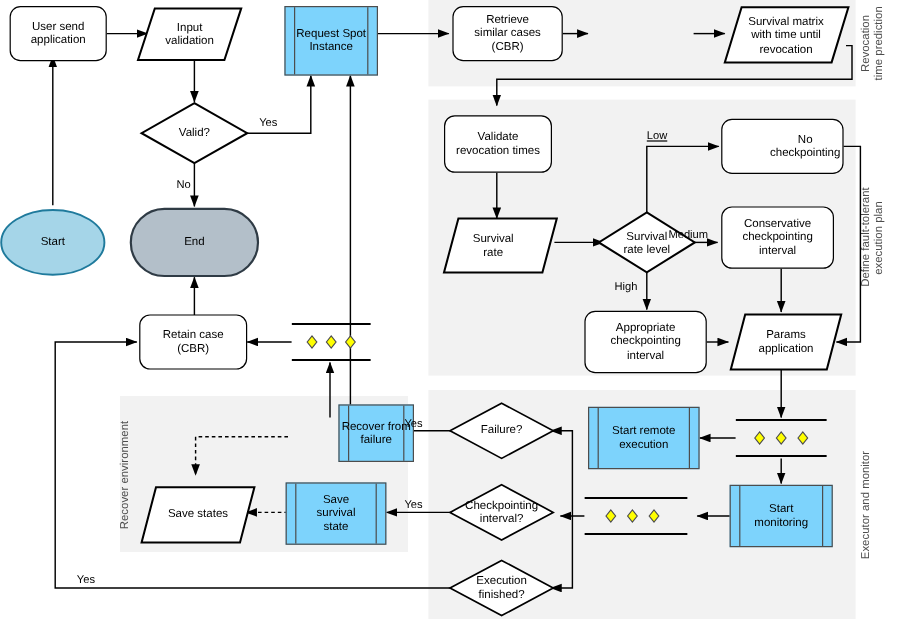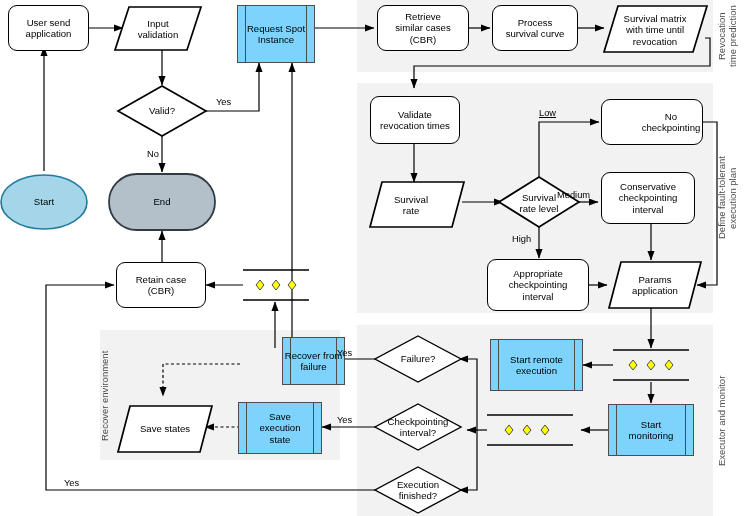--- a/index.html
+++ b/index.html
@@ -208,22 +208,20 @@
   <div class="lbl" style="left:385px;top:478px;width:66px;height:24px;">Execution
 finished?</div>
 
   <div class="node proc" style="left:8px;top:5px;width:81px;height:46px;">User send
 application</div>
 
   <div class="node proc" style="left:377px;top:5px;width:92px;height:46px;">Retrieve
 similar cases
 (CBR)</div>
 
-  <div class="node proc" style="left:492px;top:5px;width:86px;height:46px;">Process
-survival curve</div>
 
   <div class="node proc" style="left:370px;top:96px;width:90px;height:48px;">Validate
 revocation times</div>
 
   <div class="node proc" style="left:601px;top:99px;width:102px;height:46px;padding-left:38px;">No checkpointing</div>
 
   <div class="node proc" style="left:601px;top:172px;width:94px;height:52px;">Conservative
 checkpointing
 interval</div>
 
@@ -259,21 +257,21 @@
     <span class="bar l"></span>
     <span class="bar r"></span>
     <span class="inner">Recover from
 failure</span>
   </div>
 
   <div class="node pdef" style="left:238px;top:402px;width:84px;height:52px;">
     <span class="bar l"></span>
     <span class="bar r"></span>
     <span class="inner">Save
-execution
+survival
 state</span>
   </div>
 
   <div class="signal" style="left:243px;top:268px;width:66px;height:34px;">
     <svg viewBox="0 0 66 34" style="position:absolute;left:0;top:0;width:66px;height:34px;">
       <line x1="0" y1="2" x2="66" y2="2" stroke="#000" stroke-width="1.6"></line>
       <line x1="0" y1="32" x2="66" y2="32" stroke="#000" stroke-width="1.6"></line>
       <path d="M13,17 L17,12 L21,17 L17,22 Z" fill="#ffff00" stroke="#4d4d4d" stroke-width="1"></path>
       <path d="M29,17 L33,12 L37,17 L33,22 Z" fill="#ffff00" stroke="#4d4d4d" stroke-width="1"></path>
       <path d="M45,17 L49,12 L53,17 L49,22 Z" fill="#ffff00" stroke="#4d4d4d" stroke-width="1"></path>

